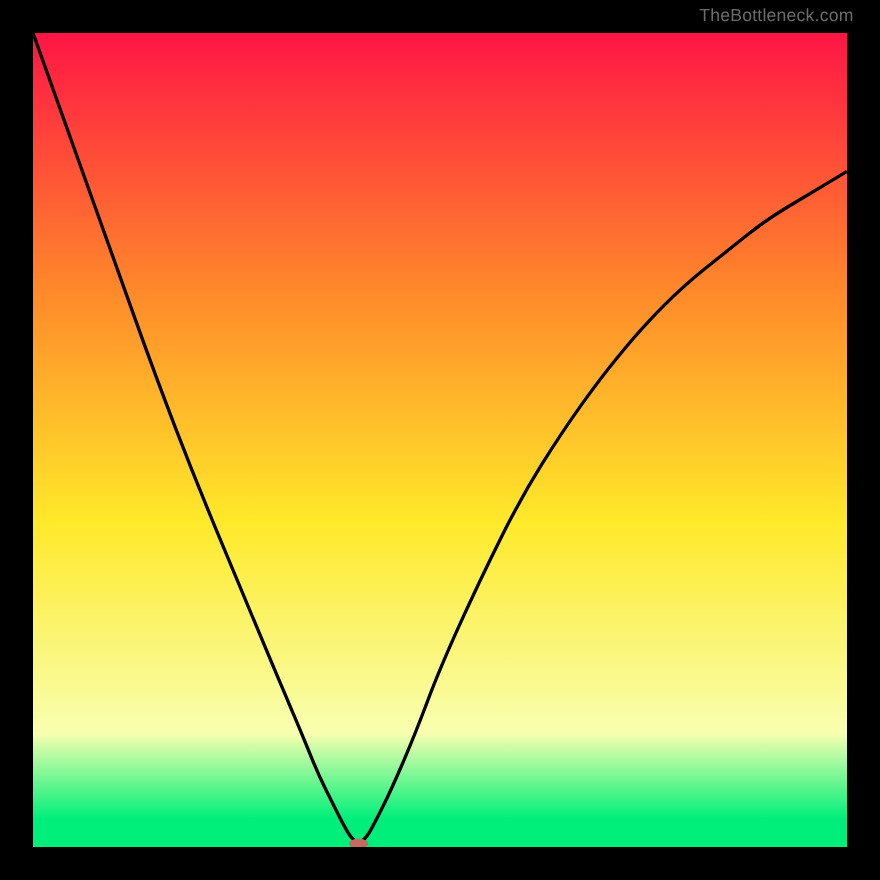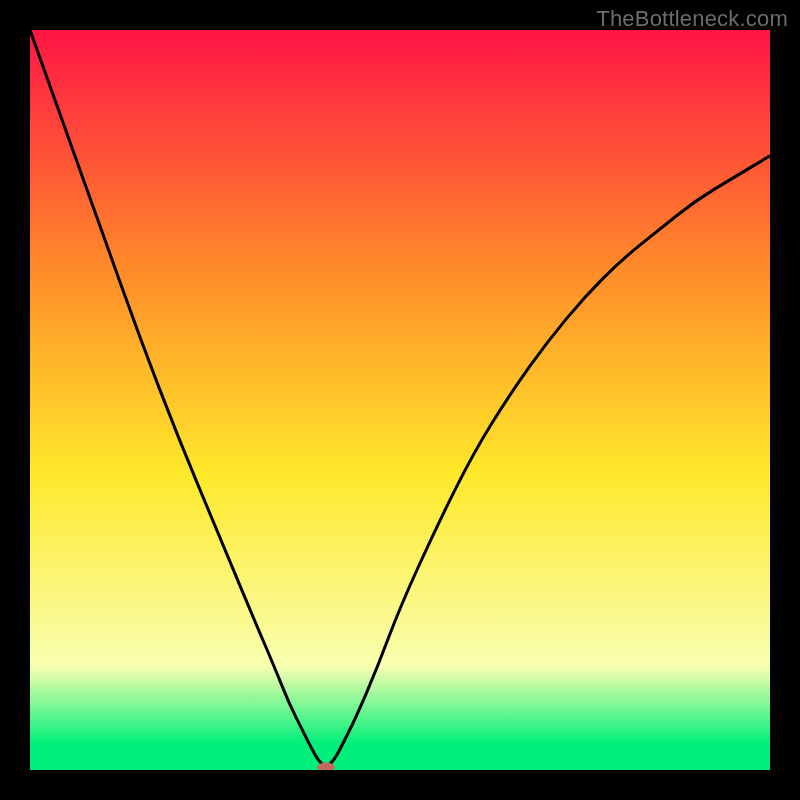--- a/index.html
+++ b/index.html
@@ -29,22 +29,22 @@
     position: absolute;
     inset: 0;
   }
   .curve-layer {
     position: absolute;
     inset: 0;
   }
   .watermark {
     position: absolute;
     top: 6px;
-    right: 12px;
-    font-size: 22px;
+    right: 24px;
+    font-size: 16px;
     font-weight: 400;
     color: #6c6c6c;
     letter-spacing: 0.2px;
     user-select: none;
   }
 </style>
 </head>
 <body>
 
 <div class="stage">

